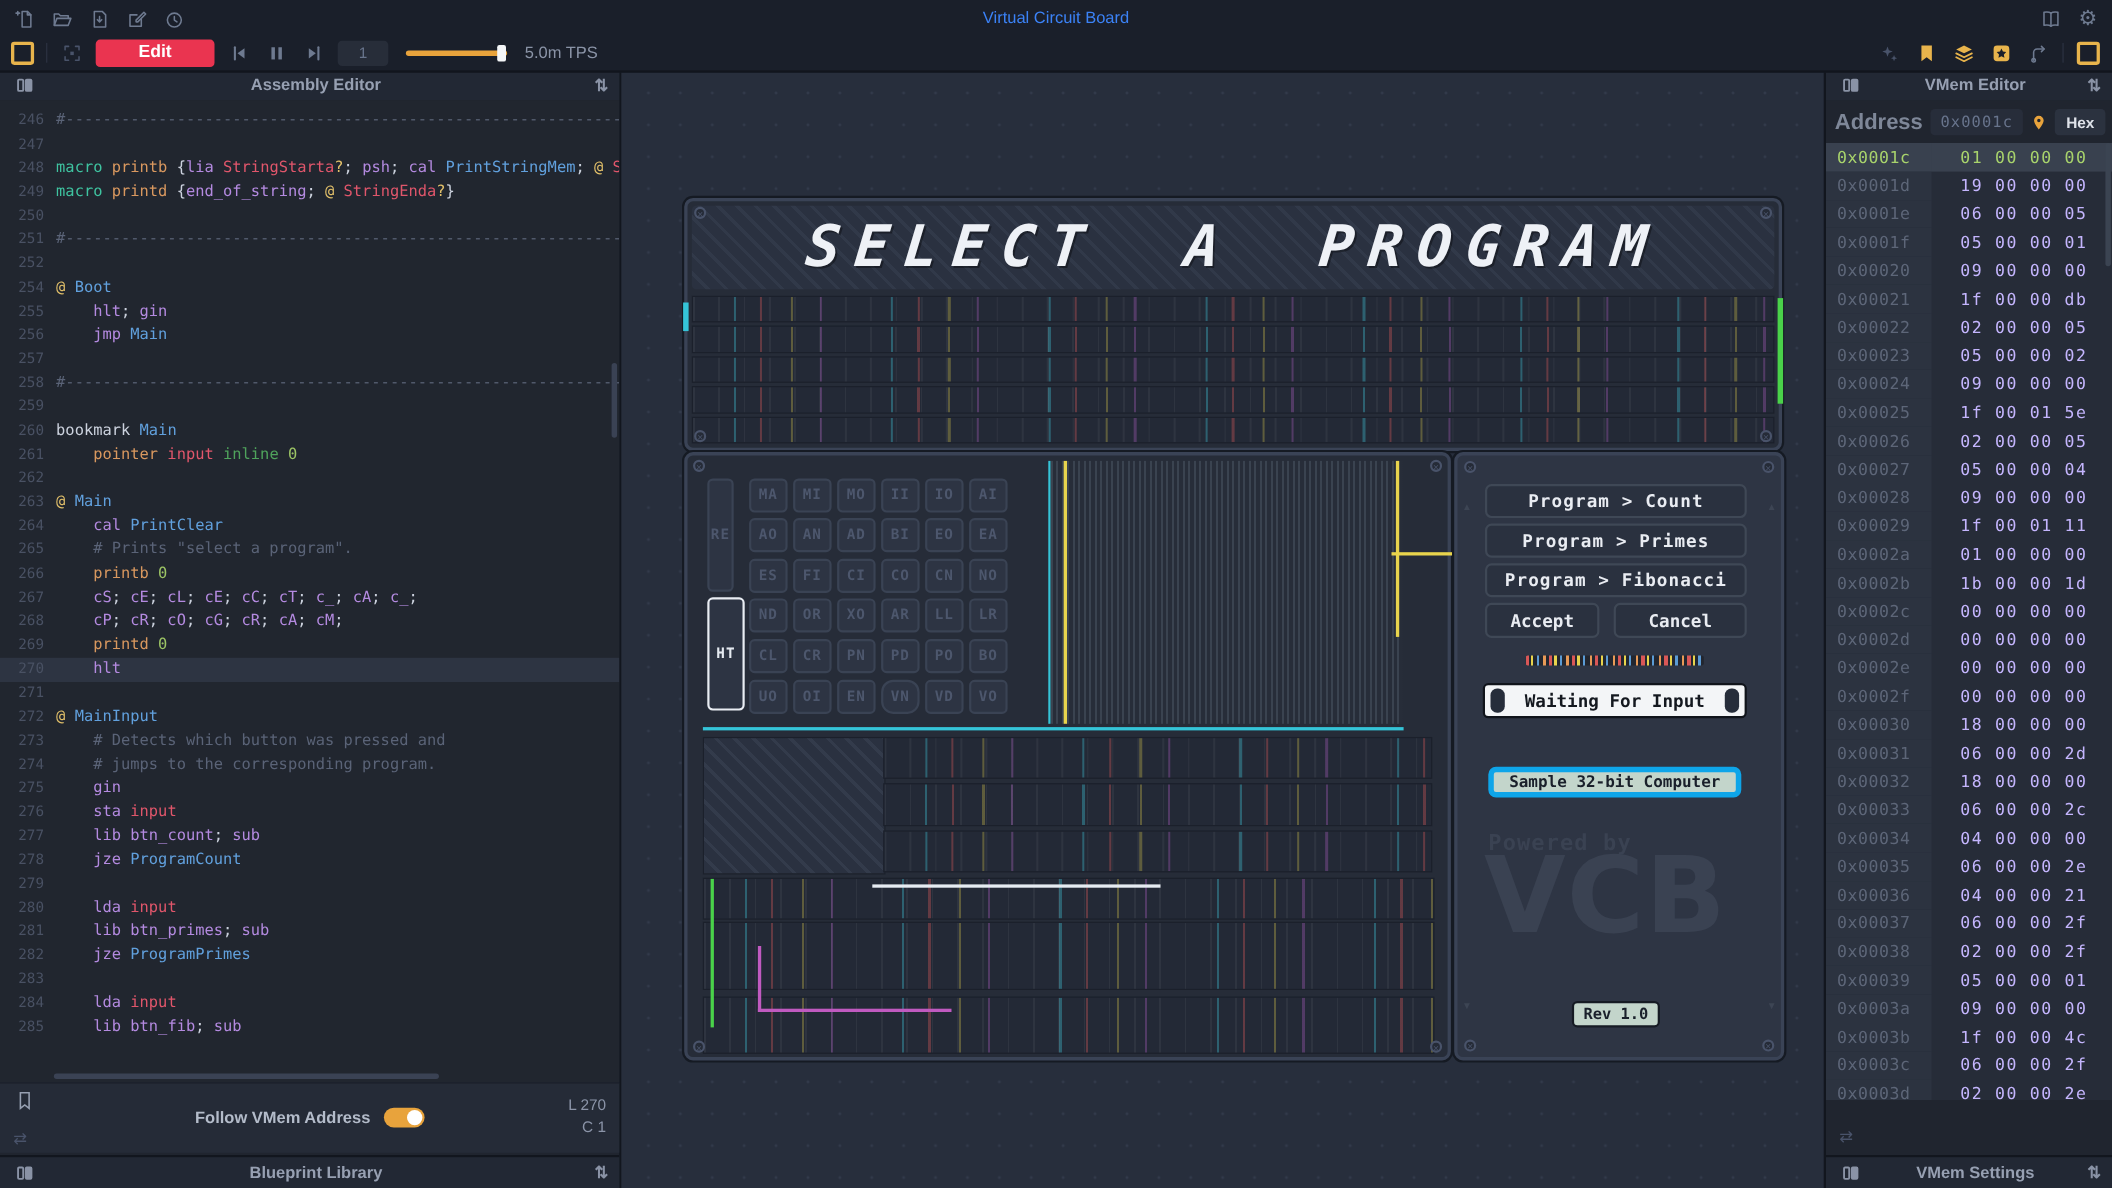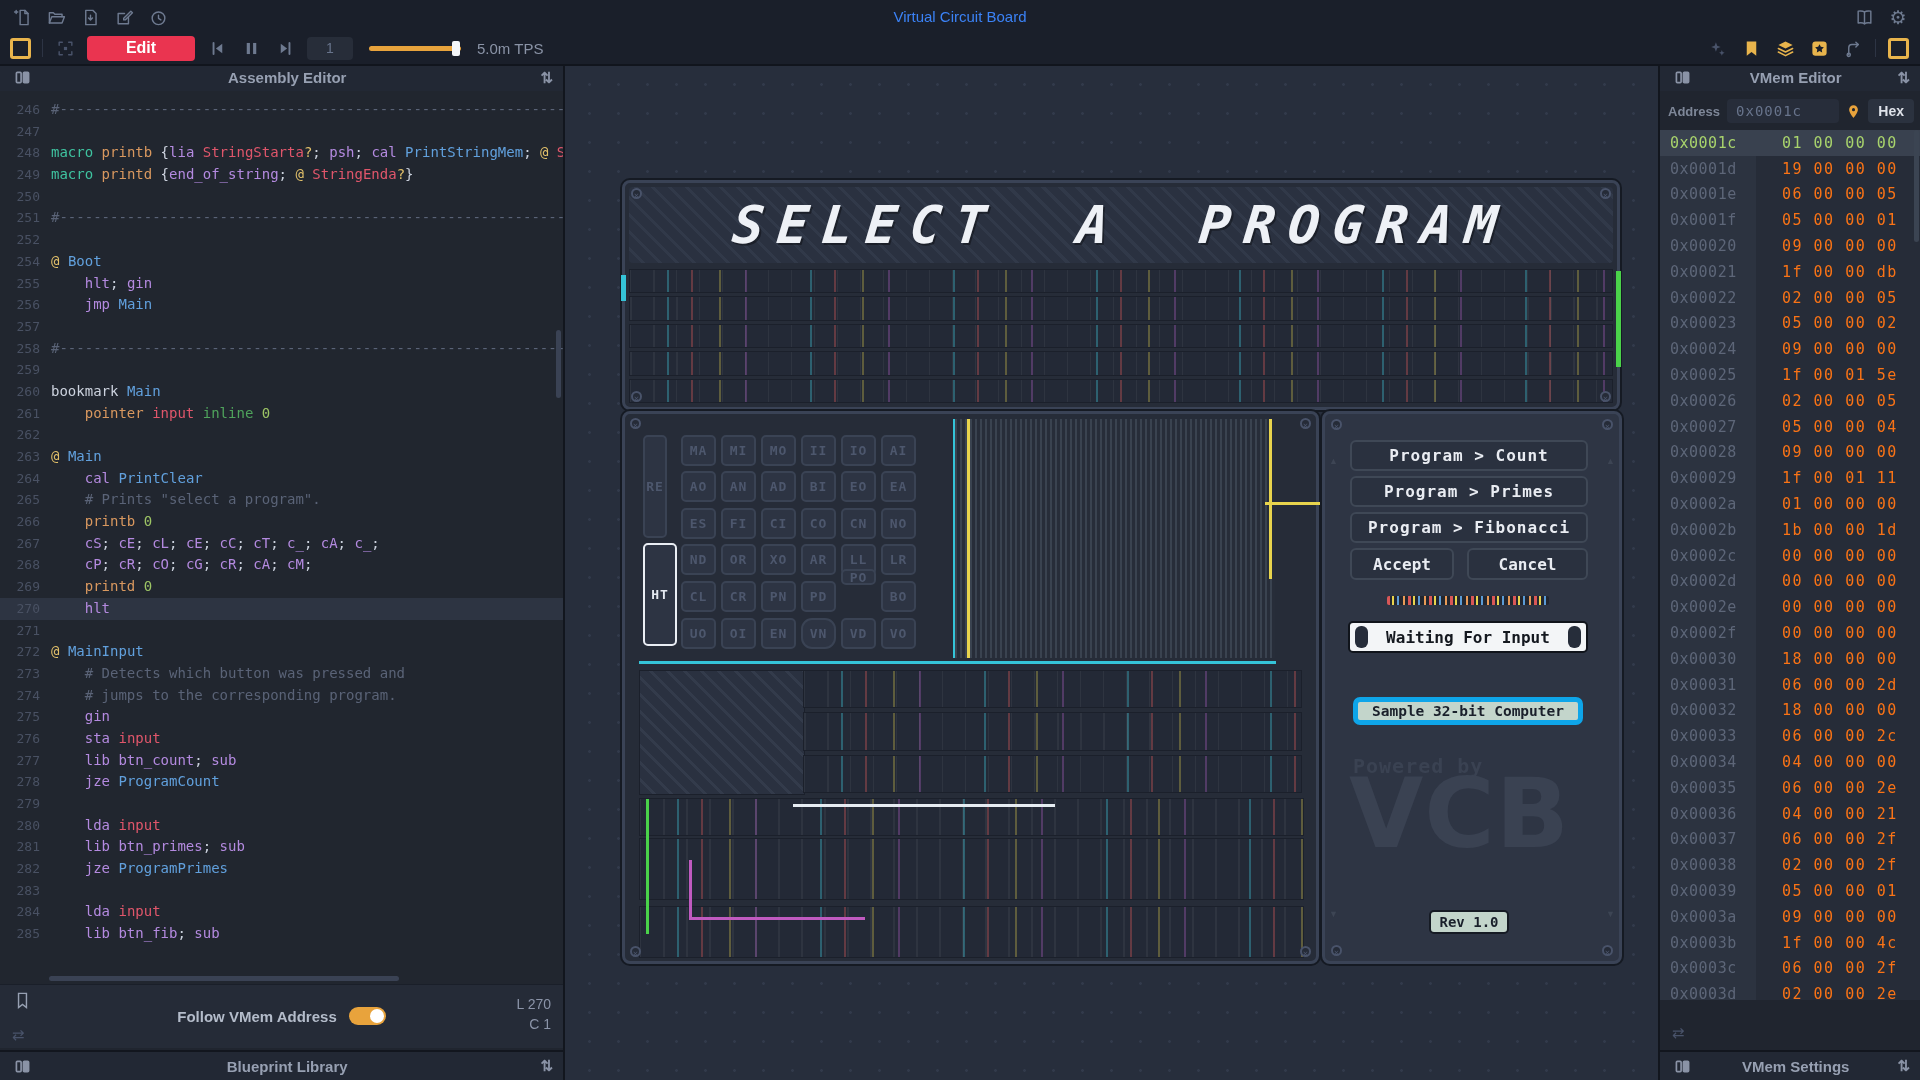--- a/index.html
+++ b/index.html
@@ -54,29 +54,29 @@
   .follow-label{color:#b4bcca;font-size:15px;font-weight:bold}
   .toggle{width:37px;height:18px;background:#e8a33c;border-radius:9px;position:relative}
   .toggle .tknob{position:absolute;right:2px;top:2px;width:14px;height:14px;background:#fff;border-radius:50%}
   .cursor-pos{position:absolute;right:12px;top:9px;text-align:right;color:#8b94a8;font-size:14px;line-height:20px}
   .footer-bm{position:absolute;left:13px;top:6px;color:#97a0b2}
   .footer-bm svg{width:19px;height:19px;stroke:currentColor;fill:none;stroke-width:1.8}
   .footer-swap{position:absolute;left:12px;bottom:4px;color:#49536a;font-size:15px}
 
   
   .addr-bar{position:absolute;top:33px;left:8px;right:6px;height:28px;display:flex;align-items:center;gap:7px}
-  .addr-label{color:#7e8798;font-size:13px;font-weight:bold}
+  .addr-label{color:#7e8798;font-size:20px;font-weight:bold}
   .addr-input{flex:1;height:24px;background:#272d3a;border-radius:4px;color:#68748c;font-family:"DejaVu Sans Mono",monospace;font-size:14px;display:flex;align-items:center;padding:0 9px;letter-spacing:1px}
   .pin-ic{color:#e8a33c;display:flex}
   .pin-ic svg{width:15px;height:15px;fill:currentColor}
   .hex-btn{background:#2b323f;border-radius:4px;height:24px;padding:0 10px;color:#dfe3ea;font-weight:bold;font-size:14px;display:flex;align-items:center}
   .vmem-rows{position:absolute;top:66px;left:0;right:0;height:870px;overflow:hidden;background:#262c38;font-family:"DejaVu Sans Mono",monospace;font-size:15px}
   .vrow{display:flex;height:25.8px;align-items:center}
   .vaddr{width:86px;padding-left:10px;background:#2c3340;color:#5d6678;height:100%;display:flex;align-items:center;letter-spacing:.5px;flex:none}
-  .vval{padding-left:26px;color:#f97316;letter-spacing:1.5px}
+  .vval{padding-left:26px;color:#c4b5fd;letter-spacing:1.5px}
   .vrow.active{background:#39414f}
   .vrow.active .vaddr{background:#39414f;color:#a8d36c}
   .vrow.active .vval{color:#a8d36c}
   .vmem-scroll-thumb{position:absolute;right:1px;top:66px;width:5px;height:112px;background:#3b4452;border-radius:3px}
   .vmem-swap{position:absolute;left:12px;bottom:38px;color:#49536a;font-size:15px}
 
   
   .canvas{position:absolute;left:565px;top:64px;width:1095px;bottom:0;overflow:hidden;
     background-color:#272e3c;
     background-image:radial-gradient(#323a4b 1.3px,transparent 1.5px);
@@ -391,21 +391,21 @@
         <div class="cell" style="left: 56px; top: 130px; width: 35px; height: 31px;">ND</div>
         <div class="cell" style="left: 96px; top: 130px; width: 35px; height: 31px;">OR</div>
         <div class="cell" style="left: 136px; top: 130px; width: 35px; height: 31px;">XO</div>
         <div class="cell" style="left: 176px; top: 130px; width: 35px; height: 31px;">AR</div>
         <div class="cell" style="left: 216px; top: 130px; width: 35px; height: 31px;">LL</div>
         <div class="cell" style="left: 256px; top: 130px; width: 35px; height: 31px;">LR</div>
         <div class="cell" style="left: 56px; top: 167px; width: 35px; height: 31px;">CL</div>
         <div class="cell" style="left: 96px; top: 167px; width: 35px; height: 31px;">CR</div>
         <div class="cell" style="left: 136px; top: 167px; width: 35px; height: 31px;">PN</div>
         <div class="cell" style="left: 176px; top: 167px; width: 35px; height: 31px; text-align: center;">PD</div>
-        <div class="cell" style="left: 216px; top: 155px; width: 35px; height: 16px;">PO</div>
+        <div class="cell" style="left: 216px; top: 167px; width: 35px; height: 31px;">PO</div>
         <div class="cell" style="left: 256px; top: 167px; width: 35px; height: 31px;">BO</div>
         <div class="cell" style="left: 56px; top: 204px; width: 35px; height: 31px;">UO</div>
         <div class="cell" style="left: 96px; top: 204px; width: 35px; height: 31px;">OI</div>
         <div class="cell" style="left: 136px; top: 204px; width: 35px; height: 31px;">EN</div>
         <div class="cell" style="left: 176px; top: 204px; width: 35px; height: 31px; border-radius: 11px;">VN</div>
         <div class="cell" style="left: 216px; top: 204px; width: 35px; height: 31px;">VD</div>
         <div class="cell" style="left: 256px; top: 204px; width: 35px; height: 31px;">VO</div>
       </div>
     <div class="stripes"></div>
     <div class="yline1"></div>

